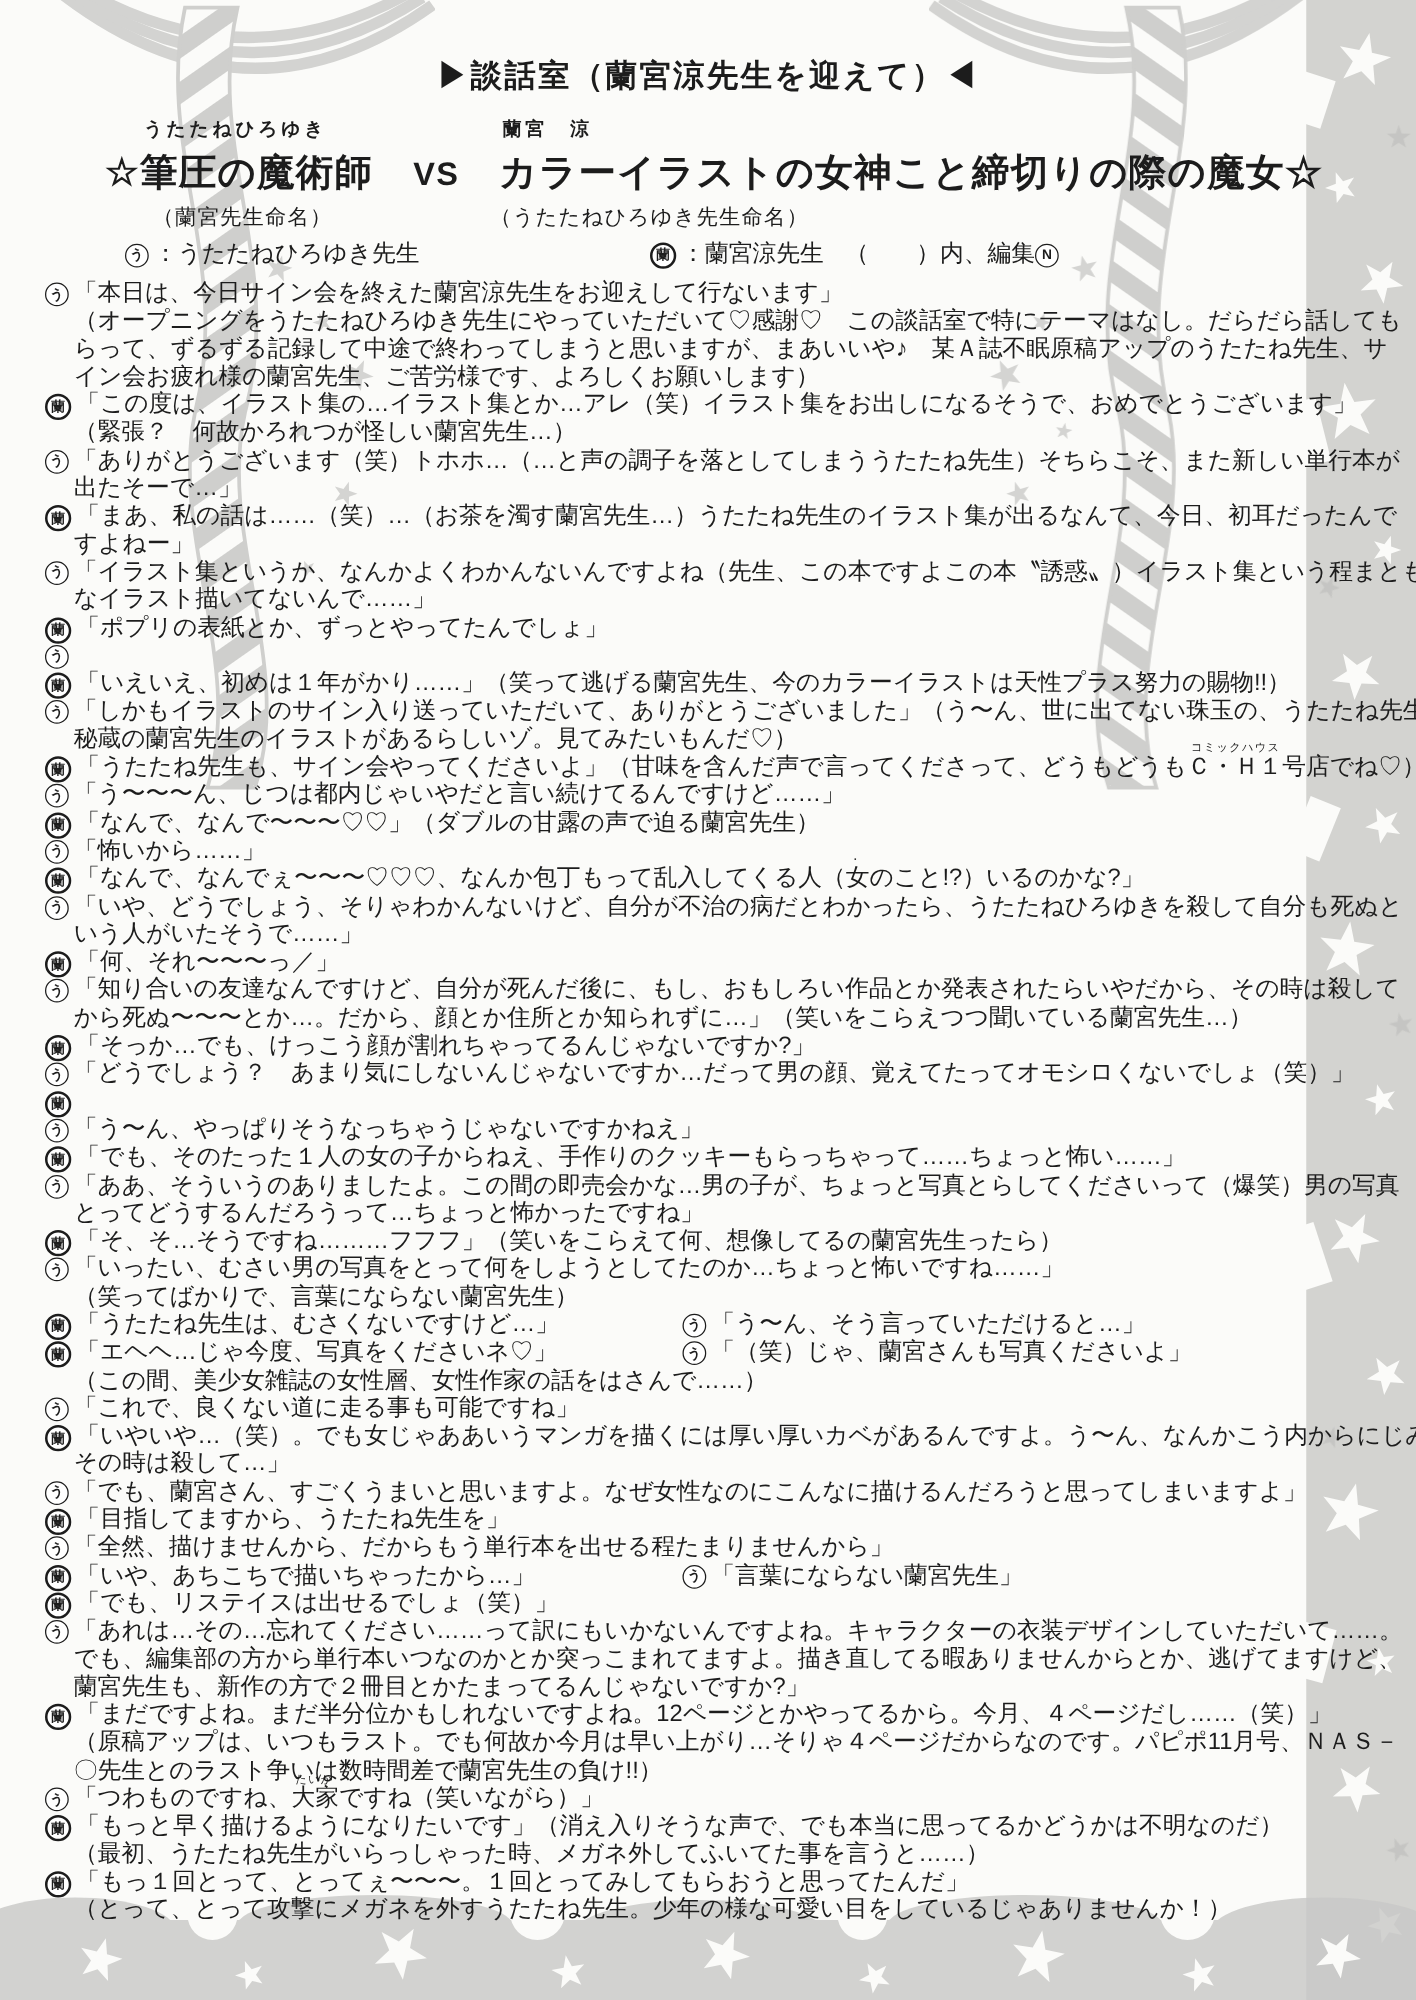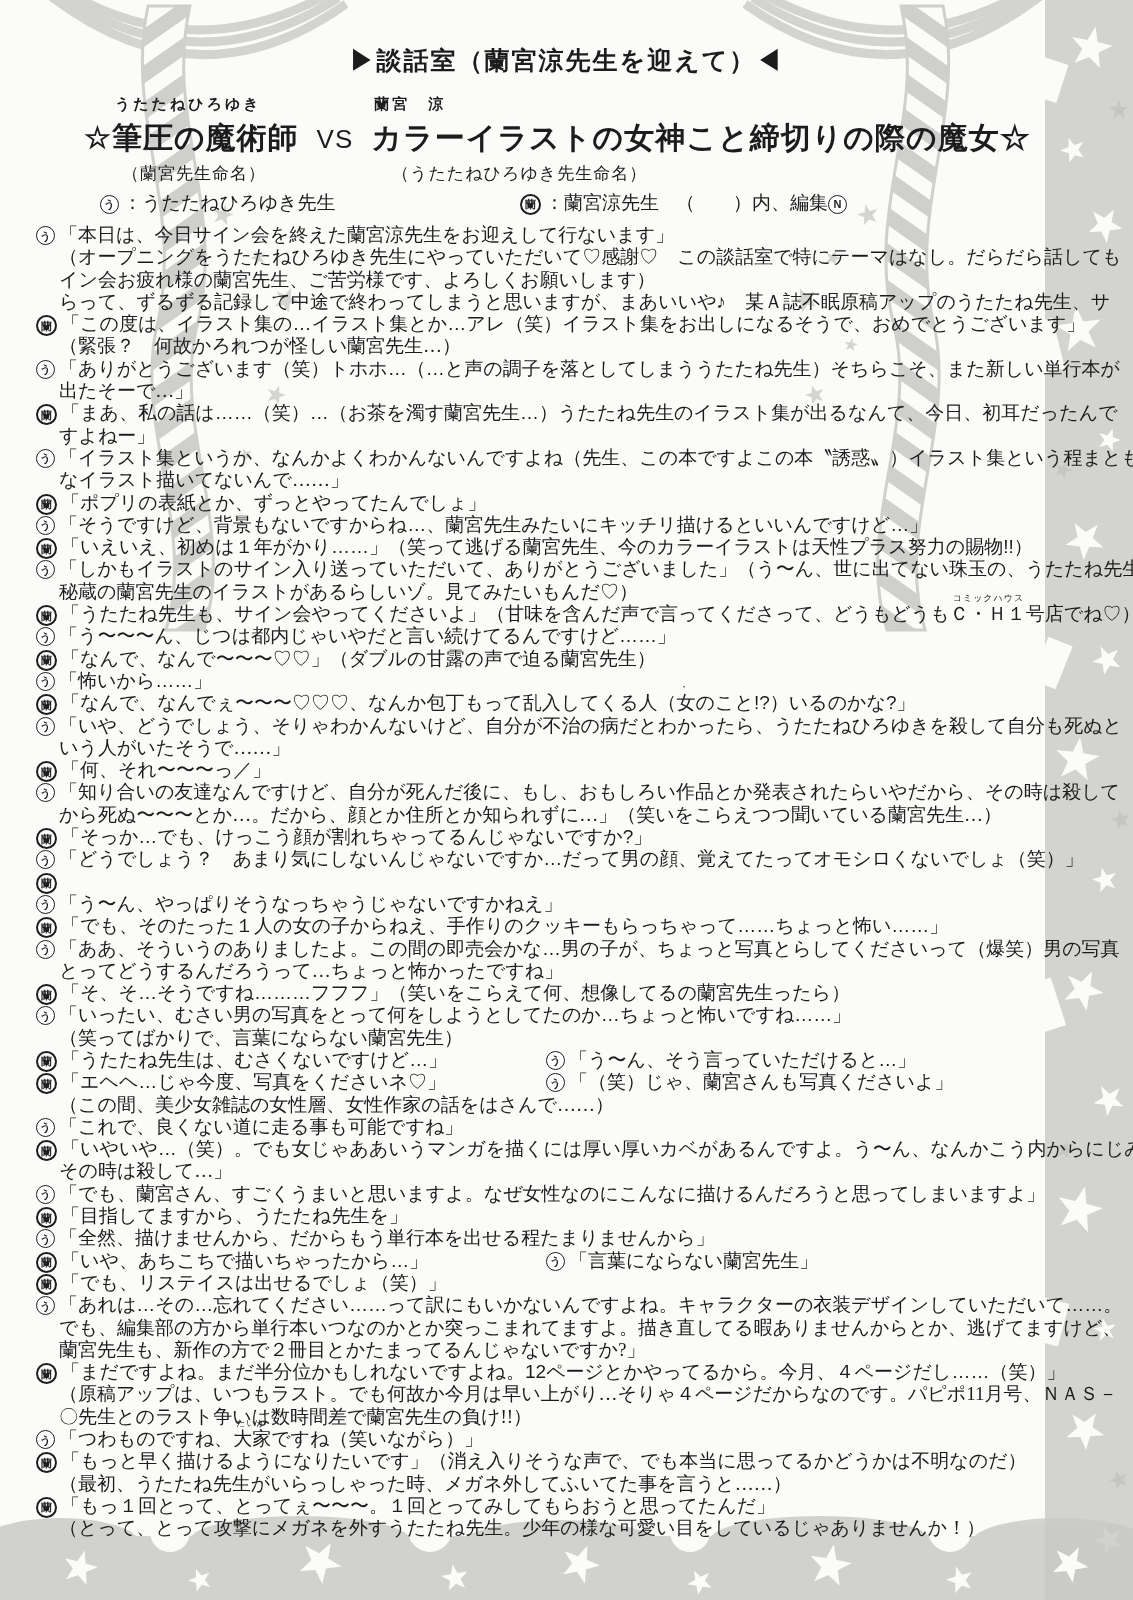--- a/index.html
+++ b/index.html
@@ -9,37 +9,37 @@
   .decor{position:absolute;pointer-events:none;}
   .band-right{top:0;right:0;}
   .band-bottom{left:0;bottom:0;}
   .drape-left{top:0;left:28px;}
   .drape-right{top:0;right:70px;}
   
   .top-title{position:absolute;top:44px;left:0;width:100%;text-align:center;
              font-size:25px;font-weight:bold;letter-spacing:2px;}
   .title-row{position:absolute;top:118px;left:84px;font-size:30px;font-weight:bold;
              white-space:nowrap;letter-spacing:1px;}
-  .vs{font-size:26px;margin:0 18px;font-weight:normal;}
+  .vs{font-size:26px;margin:0 32px;font-weight:bold;}
   .rwrap{position:relative;display:inline-block;}
   .rt{position:absolute;left:3px;top:-9px;font-size:9px;font-weight:normal;
       letter-spacing:1px;white-space:nowrap;line-height:9px;}
   .rt-big{top:-19px;font-size:15px;font-weight:bold;letter-spacing:3px;}
   .subtitle{position:absolute;font-size:17px;letter-spacing:1px;}
   .sub-left{top:162px;left:122px;}
   .sub-right{top:162px;left:392px;}
   .legend{position:absolute;top:190px;left:0;width:100%;font-size:19px;}
   .legend .item{position:absolute;display:flex;align-items:center;white-space:nowrap;}
   .leg-u{left:100px;} .leg-r{left:520px;} .leg-n{left:676px;}
   
   .dialogue{position:absolute;left:36px;top:224px;width:1075px;}
   .line{display:flex;align-items:flex-start;height:22.3px;font-size:19px;
         line-height:22.3px;white-space:nowrap;letter-spacing:0px;}
   .line .text{white-space:nowrap;}
-  .cont{padding-left:23px;font-family:Liberation Serif, serif;}
+  .cont{padding-left:23px;}
   .mark{flex:0 0 auto;width:17px;height:17px;border:1.6px solid #1c1c1c;border-radius:50%;
         font-size:11px;line-height:14px;display:inline-flex;align-items:center;
         justify-content:center;margin:2px 4px 0 0;font-weight:bold;background:#fff;}
   .mark.r{border-width:2.4px;font-weight:900;}
   .legend .mark{margin-right:4px;}
   .cols{display:flex;}
   .col{display:flex;align-items:flex-start;}
   .colL{width:510px;}
 </style>
 </head>
@@ -176,25 +176,25 @@
 
   <div class="dialogue">
       <div class="line">
         <span class="mark">う</span>
         <span class="text">「本日は、今日サイン会を終えた蘭宮涼先生をお迎えして行ないます」</span>
       </div>
       <div class="line cont">
         <span class="text">（オープニングをうたたねひろゆき先生にやっていただいて♡感謝♡　この談話室で特にテーマはなし。だらだら話しても</span>
       </div>
       <div class="line cont">
+        <span class="text">らって、ずるずる記録して中途で終わってしまうと思いますが、まあいいや♪　某Ａ誌不眠原稿アップのうたたね先生、サ</span>
+      </div>
+      <div class="line cont">
         <span class="text">イン会お疲れ様の蘭宮先生、ご苦労様です、よろしくお願いします）</span>
       </div>
-      <div class="line cont">
-        <span class="text">らって、ずるずる記録して中途で終わってしまうと思いますが、まあいいや♪　某Ａ誌不眠原稿アップのうたたね先生、サ</span>
-      </div>
       <div class="line">
         <span class="mark r">蘭</span>
         <span class="text">「この度は、イラスト集の…イラスト集とか…アレ（笑）イラスト集をお出しになるそうで、おめでとうございます」</span>
       </div>
       <div class="line cont">
         <span class="text">（緊張？　何故かろれつが怪しい蘭宮先生…）</span>
       </div>
       <div class="line">
         <span class="mark">う</span>
         <span class="text">「ありがとうございます（笑）トホホ…（…と声の調子を落としてしまううたたね先生）そちらこそ、また新しい単行本が</span>
@@ -215,21 +215,20 @@
       </div>
       <div class="line cont">
         <span class="text">なイラスト描いてないんで……」</span>
       </div>
       <div class="line">
         <span class="mark r">蘭</span>
         <span class="text">「ポプリの表紙とか、ずっとやってたんでしょ」</span>
       </div>
       <div class="line">
         <span class="mark">う</span>
-        <span class="text">「そうですけど、背景もないですからね…、蘭宮先生みたいにキッチリ描けるといいんですけど…」</span>
       </div>
       <div class="line">
         <span class="mark r">蘭</span>
         <span class="text">「いえいえ、初めは１年がかり……」（笑って逃げる蘭宮先生、今のカラーイラストは天性プラス努力の賜物!!）</span>
       </div>
       <div class="line">
         <span class="mark">う</span>
         <span class="text">「しかもイラストのサイン入り送っていただいて、ありがとうございました」（う〜ん、世に出てない珠玉の、うたたね先生</span>
       </div>
       <div class="line cont">

